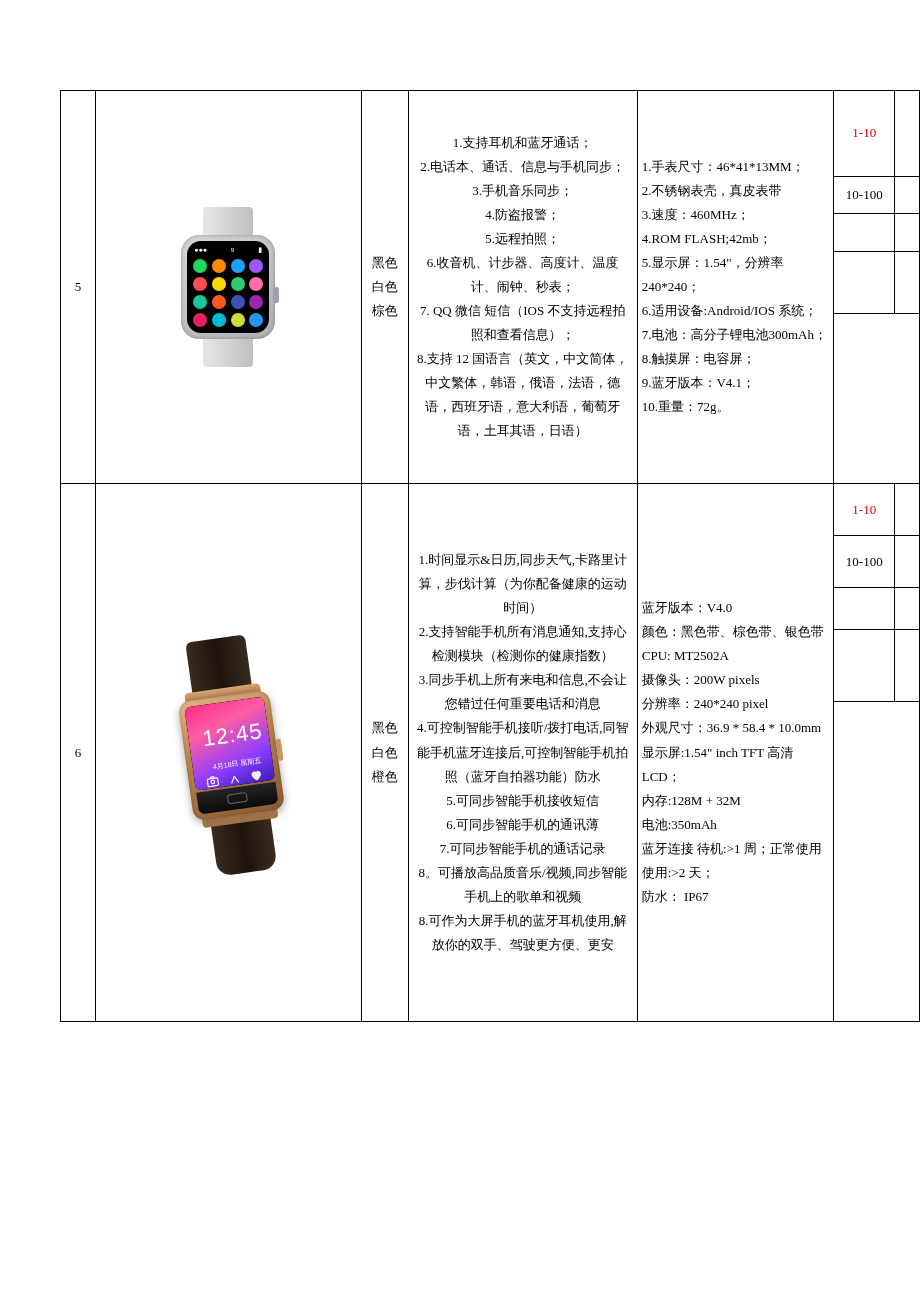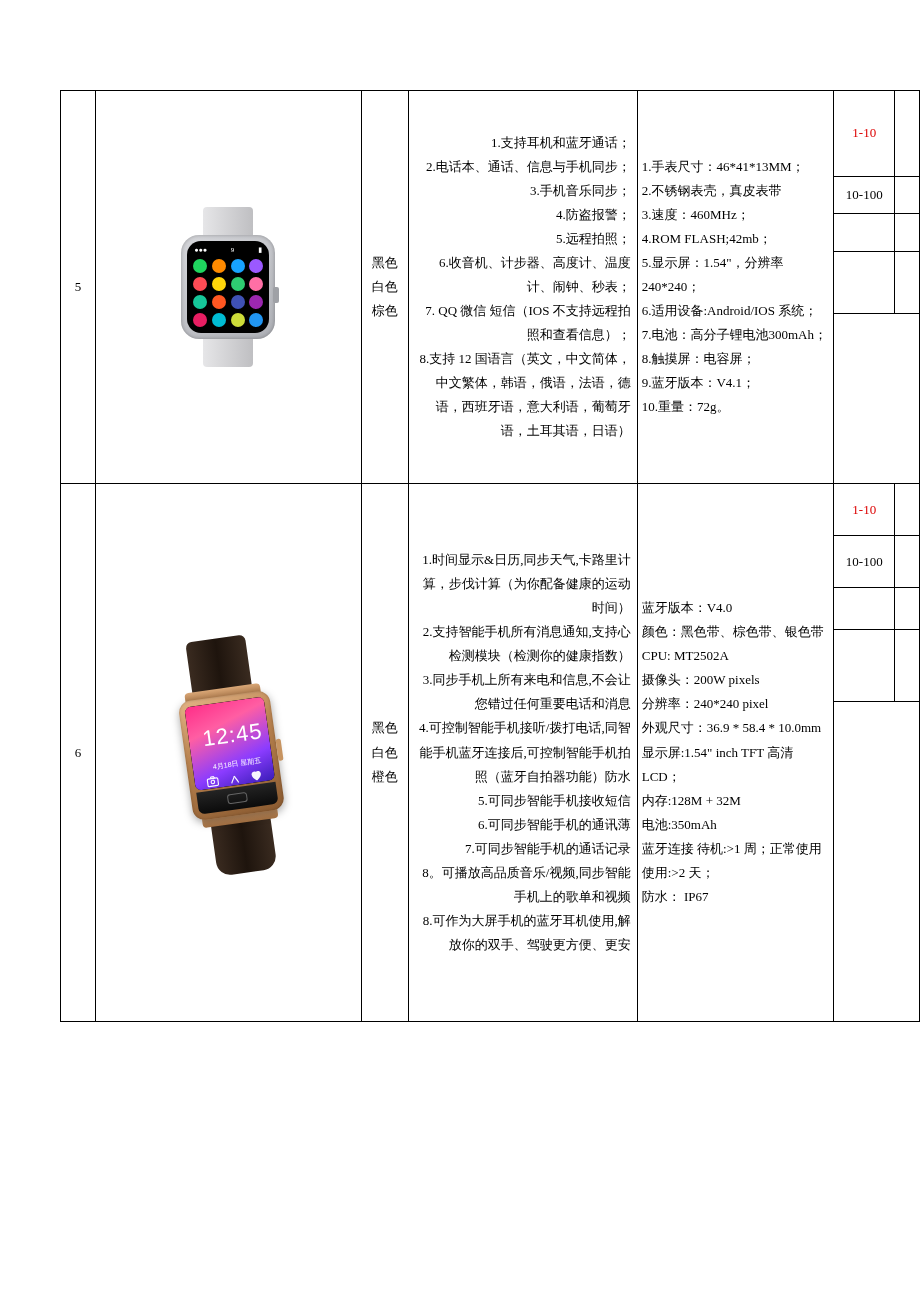--- a/index.html
+++ b/index.html
@@ -19,21 +19,21 @@
       border: 1px solid #000;
       vertical-align: middle;
       padding: 6px 4px;
       font-size: 13px;
       line-height: 1.85;
       color: #000;
     }
     .col-id { width: 34px; text-align: center; }
     .col-img { width: 260px; text-align: center; padding: 8px; }
     .col-color { width: 46px; text-align: center; }
-    .col-feat { width: 224px; text-align: right; padding: 6px 6px; }
+    .col-feat { width: 224px; text-align: center; padding: 6px 6px; }
     .col-spec { width: 192px; text-align: left; padding: 6px 4px; }
     .col-qty { width: 60px; text-align: center; }
     .col-last { width: 24px; text-align: center; }
     .qty-red { color: #d00; }
     .bottom-row td { height: 40px; }
     
     .watch1 {
       position: relative;
       width: 110px; height: 160px;
       margin: 0 auto;

